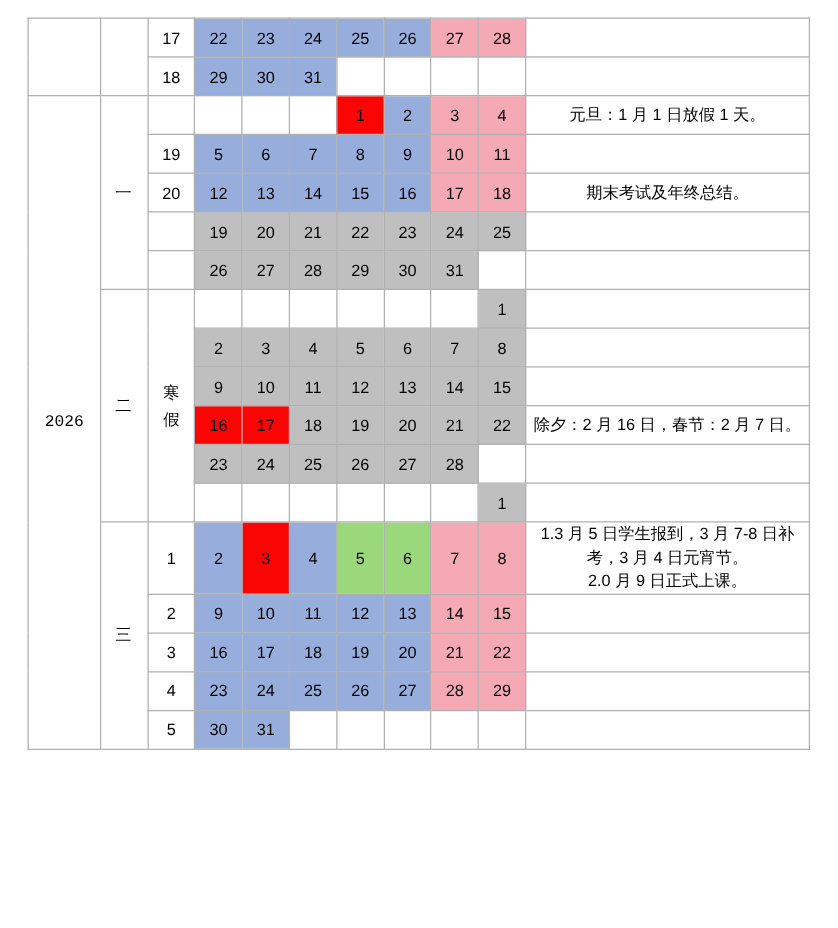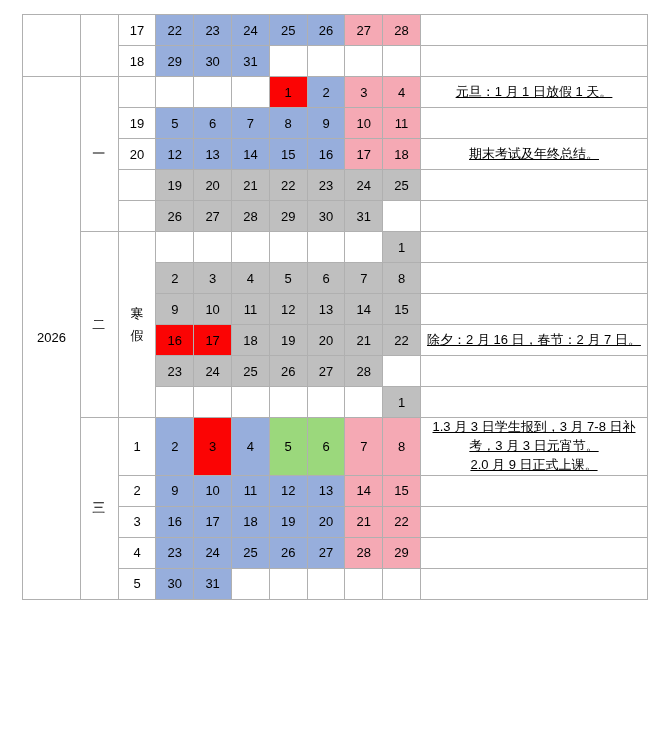--- a/index.html
+++ b/index.html
@@ -25,30 +25,29 @@
     padding:0;
     font-size:13px;
   }
   
   col.c-year{width:52px;}
   col.c-month{width:34px;}
   col.c-week{width:34px;}
   col.c-day{width:34px;}
   col.c-note{width:204px;}
 
-  td.year{font-size:14px;}
+  td.year{font-size:14px;font-family:Liberation Mono, monospace;}
   td.month{font-size:14px;letter-spacing:1px;}
   td.week{background:#ffffff;}
   td.note{
     text-align:left;
     padding:3px 5px;
     font-size:12.5px;
     line-height:1.45;
     vertical-align:middle;
-    text-decoration:underline;
   }
   
   .blue{background:#97aedc;}
   .gray{background:#bfbfbf;}
   .pink{background:#f5a9b4;}
   .red{background:#fb0404;}
   .green{background:#9bd87c;}
   .white{background:#ffffff;}
   td.vtext{
     font-size:14px;
@@ -229,21 +228,21 @@
         <td class="month" rowspan="5">三</td>
         <td class="week">1</td>
         <td class="blue">2</td>
         <td class="red">3</td>
         <td class="blue">4</td>
         <td class="green">5</td>
         <td class="green">6</td>
         <td class="pink">7</td>
         <td class="pink">8</td>
         <td class="note">
-          <div>1.3 月 3 日学生报到，3 月 7-8 日补考，3 月 3 日元宵节。</div>
+          <div>1.3 月 5 日学生报到，3 月 7-8 日补考，3 月 4 日元宵节。</div>
           <div>2.0 月 9 日正式上课。</div>
         </td>
       </tr>
       <tr>
         <td class="week">2</td>
         <td class="blue">9</td>
         <td class="blue">10</td>
         <td class="blue">11</td>
         <td class="blue">12</td>
         <td class="blue">13</td>

